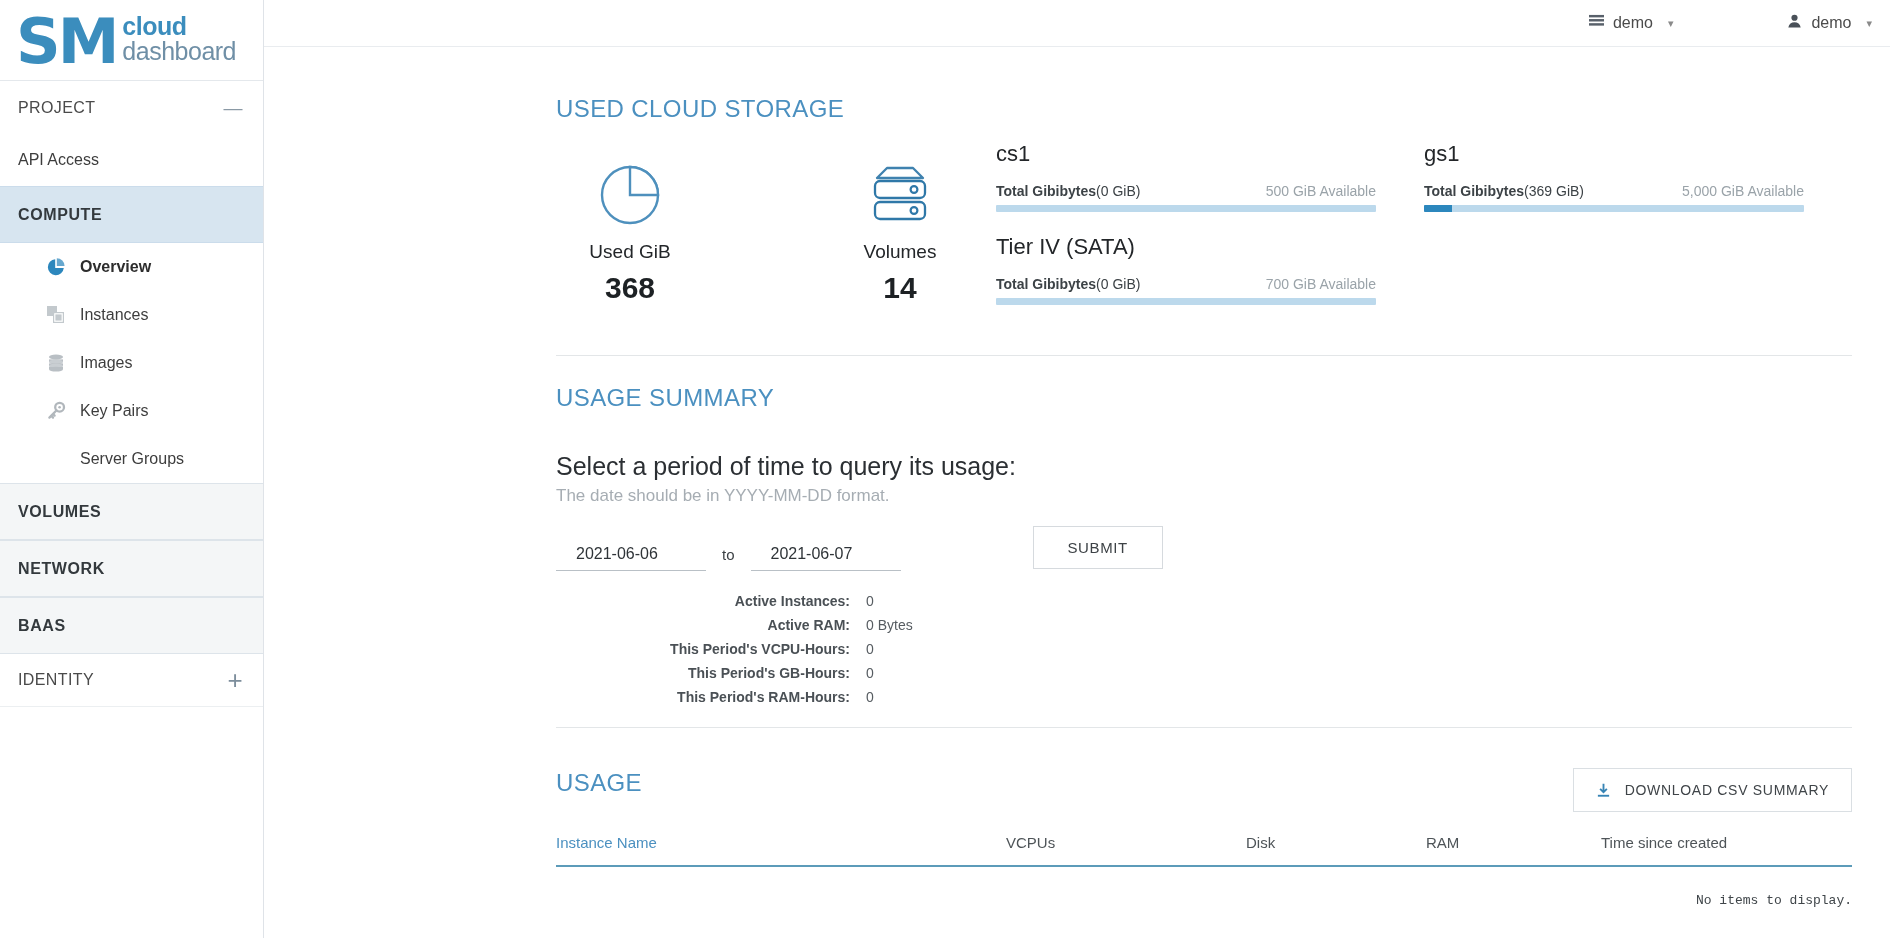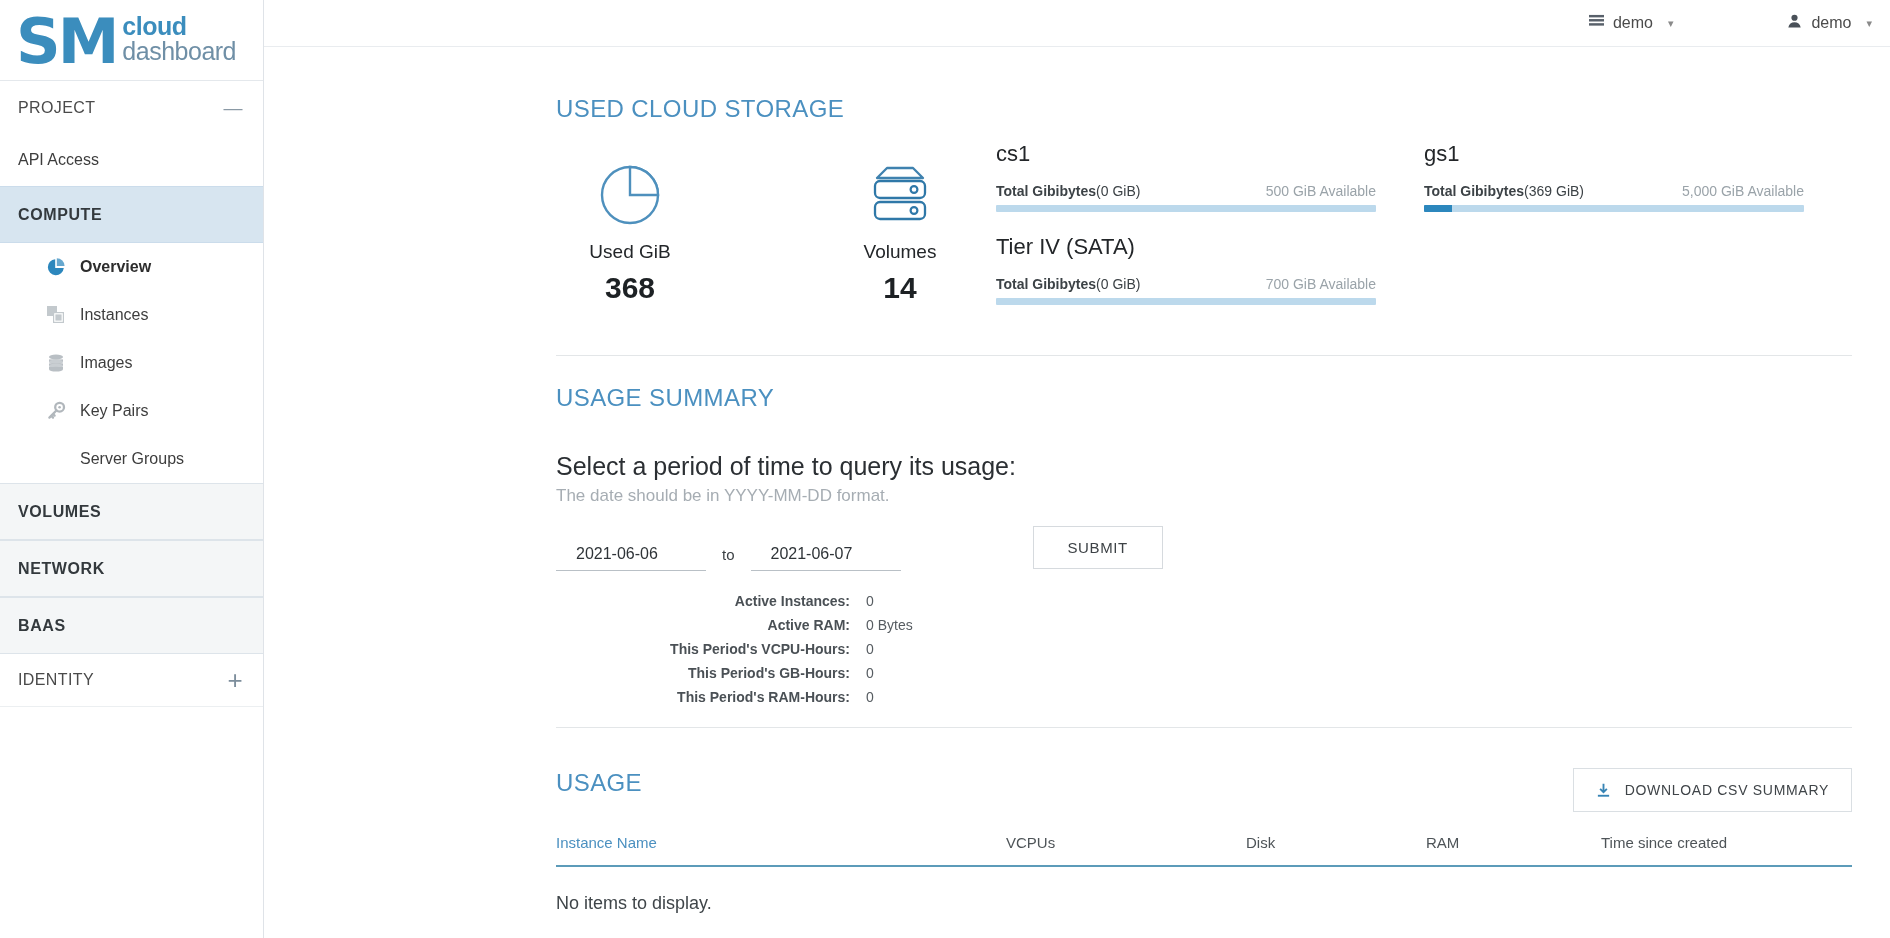--- a/index.html
+++ b/index.html
@@ -141,22 +141,23 @@
   }
   .dl-btn .dlico { color: #3784b5; display: flex; }
 
   table.usage { width: 100%; border-collapse: collapse; margin-top: 22px; }
   table.usage th {
     text-align: left; font-size: 15px; font-weight: 400; color: #4e5458;
     padding: 0 0 14px 0; border-bottom: 2px solid #5c9bb9; margin-left: 39px;
   }
   table.usage th.first { color: #4b90c0; }
   table.usage td {
-    text-align: left; font-size: 18px; color: #3f4549;
+    text-align: right; font-size: 13px; color: #3f4549;
     padding: 26px 0 0 0;
+    font-family: Liberation Mono, monospace;
   }
   .col-a{width:450px}.col-b{width:240px}.col-c{width:180px}.col-d{width:175px}
 </style>
 </head>
 <body>
 
 <div class="app">
 
   <aside class="sidebar">
 

